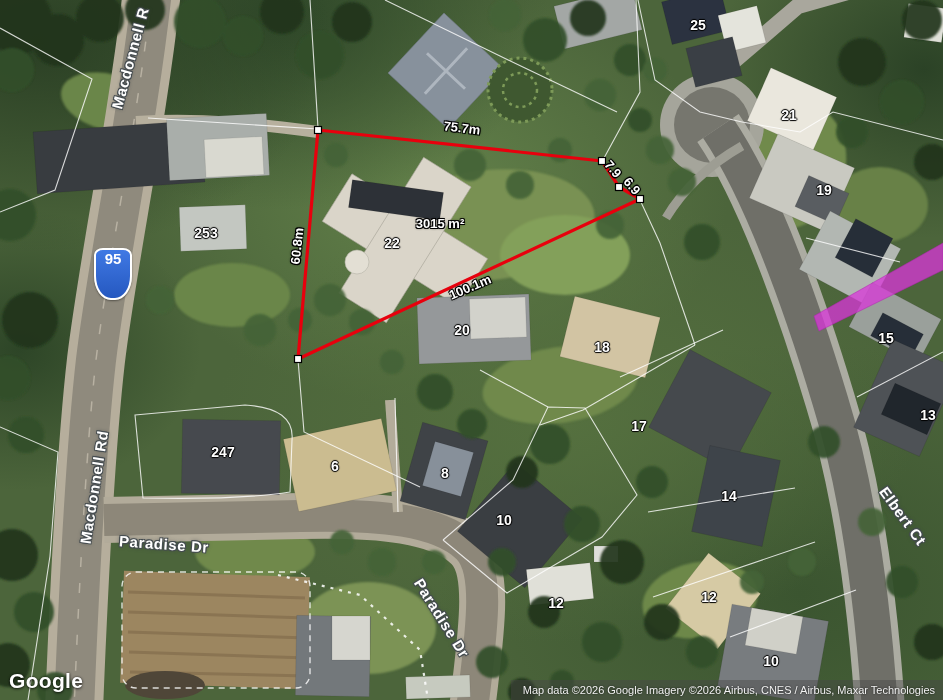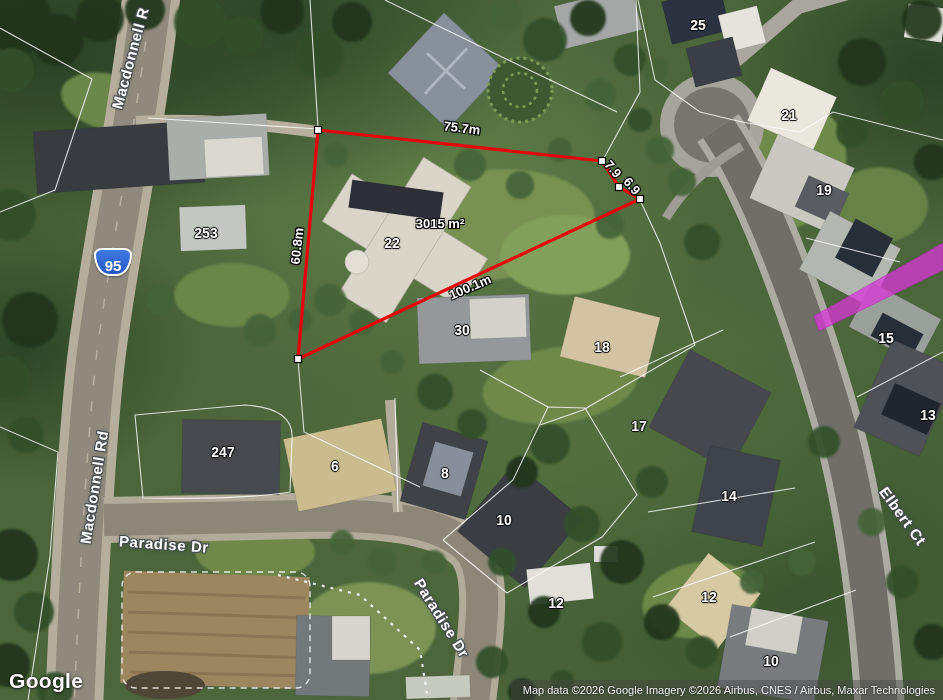--- a/index.html
+++ b/index.html
@@ -17,24 +17,24 @@
   #scene{position:absolute;left:0;top:0;}
   #labels{position:absolute;left:0;top:0;width:100%;height:100%;pointer-events:none;}
   .map-label{position:absolute;white-space:nowrap;}
   .street-label{font-size:15px;font-weight:700;color:#fff;letter-spacing:.6px;
     text-shadow:-1px -1px 0 #454c50,1px -1px 0 #454c50,-1px 1px 0 #454c50,1px 1px 0 #454c50,0 0 4px #3c4347;}
   .lot-label{font-size:14px;font-weight:600;color:#fff;
     text-shadow:-1px 0 1px #000,1px 0 1px #000,0 -1px 1px #000,0 1px 1px #000;}
   .measure-label{font-size:13px;font-weight:700;color:#fff;
     text-shadow:-1px -1px 0 #000,1px -1px 0 #000,-1px 1px 0 #000,1px 1px 0 #000,0 0 3px #000;}
   .t1{fill:#33502a}.t2{fill:#456438}.t3{fill:#22361c}
-  #shield{position:absolute;left:94px;top:248px;width:38px;height:28px;
+  #shield{position:absolute;left:94px;top:248px;width:38px;height:52px;
     background:linear-gradient(#4079e4,#2558c0);border:2px solid #fff;box-sizing:border-box;
     border-radius:9px 9px 17px 17px / 7px 7px 24px 24px;
-    display:flex;align-items:flex-end;justify-content:center;box-shadow:0 1px 2px rgba(0,0,0,.4);}
+    display:flex;align-items:flex-start;justify-content:center;box-shadow:0 1px 2px rgba(0,0,0,.4);}
   #shield span{color:#fff;font-size:15px;font-weight:700;}
   #google-logo{position:absolute;left:9px;bottom:7px;color:#fff;font-size:21px;font-weight:700;
     letter-spacing:.3px;text-shadow:0 1px 3px rgba(0,0,0,.7),0 0 2px rgba(0,0,0,.55);}
   #copyright-bar{position:absolute;right:0;bottom:0;height:20px;display:flex;align-items:center;
     padding:0 8px 0 12px;background:rgba(70,70,70,.45);}
   #copyright-bar span{color:#f3f3f3;font-size:11px;text-shadow:0 0 2px rgba(0,0,0,.8);}
 </style>
 </head>
 <body>
 
@@ -256,21 +256,21 @@
       <div class="map-label street-label" style="left: 164px; top: 544px; transform: translate(-50%, -50%) rotate(4deg);">Paradise Dr</div>
       <div class="map-label street-label" style="left: 442px; top: 618px; transform: translate(-50%, -50%) rotate(58deg);">Paradise Dr</div>
       <div class="map-label street-label" style="left: 903px; top: 516px; transform: translate(-50%, -50%) rotate(54deg);">Elbert Ct</div>
       <div class="map-label lot-label" style="left: 206px; top: 233px; transform: translate(-50%, -50%) rotate(0deg);">253</div>
       <div class="map-label lot-label" style="left: 380px; top: 243px; transform: translate(-50%, -50%) rotate(0deg); margin-left: 12px;">22</div>
       <div class="map-label lot-label" style="left: 223px; top: 452px; transform: translate(-50%, -50%) rotate(0deg);">247</div>
       <div class="map-label lot-label" style="left: 335px; top: 466px; transform: translate(-50%, -50%) rotate(0deg);">6</div>
       <div class="map-label lot-label" style="left: 445px; top: 473px; transform: translate(-50%, -50%) rotate(0deg);">8</div>
       <div class="map-label lot-label" style="left: 504px; top: 520px; transform: translate(-50%, -50%) rotate(0deg);">10</div>
       <div class="map-label lot-label" style="left: 556px; top: 603px; transform: translate(-50%, -50%) rotate(0deg);">12</div>
-      <div class="map-label lot-label" style="left: 462px; top: 330px; transform: translate(-50%, -50%) rotate(0deg);">30</div>
+      <div class="map-label lot-label" style="left: 462px; top: 330px; transform: translate(-50%, -50%) rotate(0deg);">20</div>
       <div class="map-label lot-label" style="left: 602px; top: 347px; transform: translate(-50%, -50%) rotate(0deg);">18</div>
       <div class="map-label lot-label" style="left: 639px; top: 426px; transform: translate(-50%, -50%) rotate(0deg);">17</div>
       <div class="map-label lot-label" style="left: 729px; top: 496px; transform: translate(-50%, -50%) rotate(0deg);">14</div>
       <div class="map-label lot-label" style="left: 709px; top: 597px; transform: translate(-50%, -50%) rotate(0deg);">12</div>
       <div class="map-label lot-label" style="left: 771px; top: 661px; transform: translate(-50%, -50%) rotate(0deg);">10</div>
       <div class="map-label lot-label" style="left: 698px; top: 25px; transform: translate(-50%, -50%) rotate(0deg);">25</div>
       <div class="map-label lot-label" style="left: 789px; top: 115px; transform: translate(-50%, -50%) rotate(0deg);">21</div>
       <div class="map-label lot-label" style="left: 807px; top: 190px; transform: translate(-50%, -50%) rotate(0deg); margin-left: 17px;">19</div>
       <div class="map-label lot-label" style="left: 886px; top: 338px; transform: translate(-50%, -50%) rotate(0deg);">15</div>
       <div class="map-label lot-label" style="left: 928px; top: 404px; transform: translate(-50%, -50%) rotate(0deg); margin-top: 11px;">13</div>

